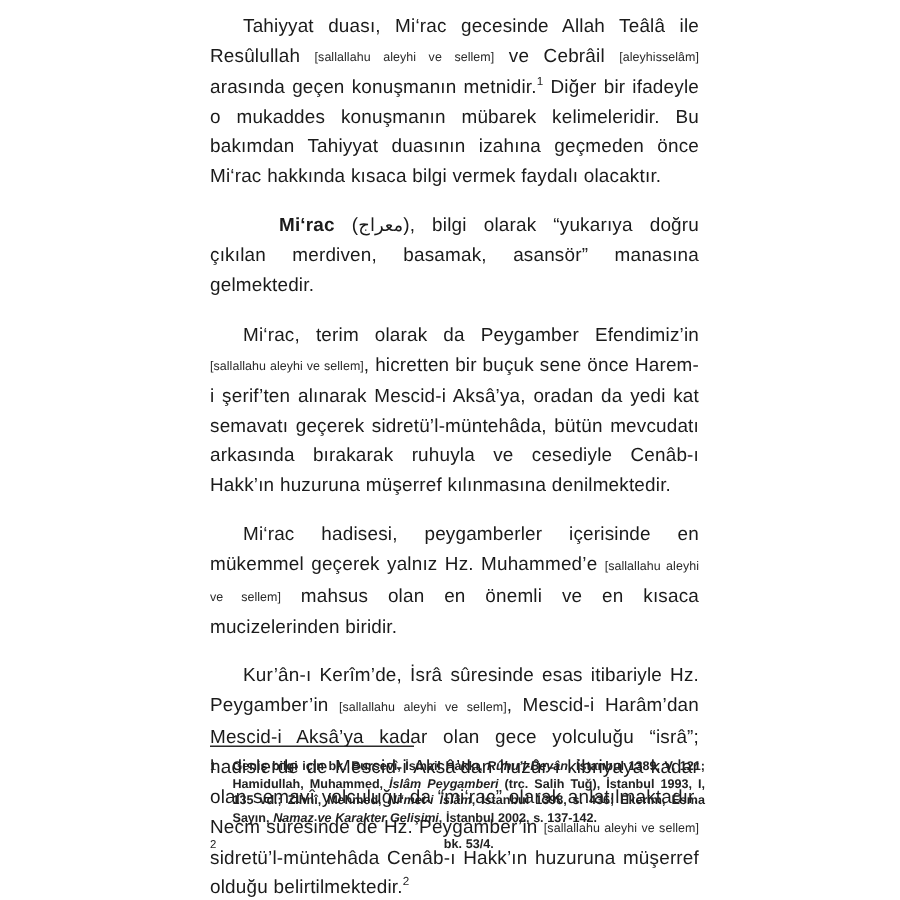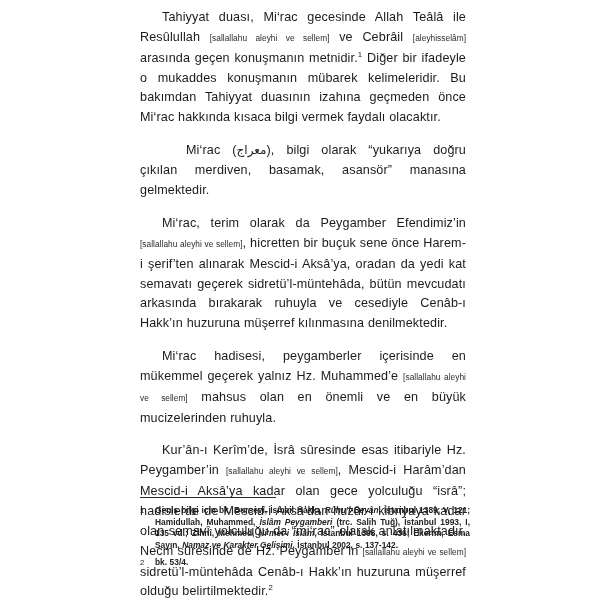--- a/index.html
+++ b/index.html
@@ -44,21 +44,21 @@
   p.para:last-child {
     margin-bottom: 0;
   }
   .small-caps-note {
     font-size: 8.3px;
     letter-spacing: 0.005em;
     color: #2a2a2a;
     vertical-align: 0.2px;
   }
   .bold-term {
-    font-weight: normal;
+    font-weight: bold;
     padding-left: 24px;
   }
   .arabic {
     font-family: "DejaVu Sans", sans-serif;
     font-size: 12px;
     direction: rtl;
     unicode-bidi: isolate;
     margin-top: 24px;
   }
   sup.fn {
@@ -98,36 +98,36 @@
     color: #222222;
   }
   .fn-text {
     flex: 1 1 auto;
     text-align: justify;
     text-justify: inter-word;
     word-spacing: 0.02em;
     font-weight: bold;
   }
   .fn-text.noj {
-    text-align: left;
+    text-align: center;
   }
   .it {
     font-style: italic;
   }
 </style>
 </head>
 <body>
 
 <div class="page">
 
   <div class="text-block">
       <p class="para" id="p1"><span>Tahiyyat duası, Mi‘rac gecesinde Allah Teâlâ ile Resûlullah </span><span class="small-caps-note">[sallallahu aleyhi ve sellem]</span><span> ve Cebrâil </span><span class="small-caps-note">[aleyhisselâm]</span><span> arasında geçen konuşmanın metnidir.</span><sup class="fn">1</sup><span> Diğer bir ifadeyle o mukaddes konuşmanın mübarek kelimeleridir. Bu bakımdan Tahiyyat duasının izahına geçmeden önce Mi‘rac hakkında kısaca bilgi vermek faydalı olacaktır.</span></p>
       <p class="para" id="p2"><strong class="bold-term">Mi‘rac</strong><span> (</span><span class="arabic" lang="ar">معراج</span><span>), bilgi olarak “yukarıya doğru çıkılan merdiven, basamak, asansör” manasına gelmektedir.</span></p>
       <p class="para" id="p3"><span>Mi‘rac, terim olarak da Peygamber Efendimiz’in </span><span class="small-caps-note">[sallallahu aleyhi ve sellem]</span><span>, hicretten bir buçuk sene önce Harem-i şerif’ten alınarak Mescid-i Aksâ’ya, oradan da yedi kat semavatı geçerek sidretü’l-müntehâda, bütün mevcudatı arkasında bırakarak ruhuyla ve cesediyle Cenâb-ı Hakk’ın huzuruna müşerref kılınmasına denilmektedir.</span></p>
-      <p class="para" id="p4"><span>Mi‘rac hadisesi, peygamberler içerisinde en mükemmel geçerek yalnız Hz. Muhammed’e </span><span class="small-caps-note">[sallallahu aleyhi ve sellem]</span><span> mahsus olan en önemli ve en büyük mucizelerinden ruhuyla.</span></p>
+      <p class="para" id="p4"><span>Mi‘rac hadisesi, peygamberler içerisinde en mükemmel geçerek yalnız Hz. Muhammed’e </span><span class="small-caps-note">[sallallahu aleyhi ve sellem]</span><span> mahsus olan en önemli ve en kısaca mucizelerinden biridir.</span></p>
       <p class="para" id="p5"><span>Kur’ân-ı Kerîm’de, İsrâ sûresinde esas itibariyle Hz. Peygamber’in </span><span class="small-caps-note">[sallallahu aleyhi ve sellem]</span><span>, Mescid-i Harâm’dan Mescid-i Aksâ’ya kadar olan gece yolculuğu “isrâ”; hadislerde de Mescid-i Aksâ’dan huzûr-ı kibriyaya kadar olan semavî yolculuğu da “mi‘rac” olarak anlatılmaktadır. Necm sûresinde de Hz. Peygamber’in </span><span class="small-caps-note">[sallallahu aleyhi ve sellem]</span><span> sidretü’l-müntehâda Cenâb-ı Hakk’ın huzuruna müşerref olduğu belirtilmektedir.</span><sup class="fn">2</sup></p>
     </div>
 
   <div class="footnotes">
     <hr class="fn-rule">
     <div>
         <div class="fn-item">
           <span class="fn-num">1</span>
           <span class="fn-text"><span>Geniş bilgi için bk. Bursevî, İsmail Hakkı, </span><em class="it">Rûhu’l-Beyân</em><span>, İstanbul 1389, V, 121; Hamidullah, Muhammed, </span><em class="it">İslâm Peygamberi</em><span> (trc. Salih Tuğ), İstanbul 1993, I, 135 vd.; Zİhnî, Mehmed, </span><em class="it">Ni‘met-i İslâm</em><span>, İstanbul 1398, s. 436; Ekerim, Esma Sayın, </span><em class="it">Namaz ve Karakter Gelişimi</em><span>, İstanbul 2002, s. 137-142.</span></span>
         </div>

